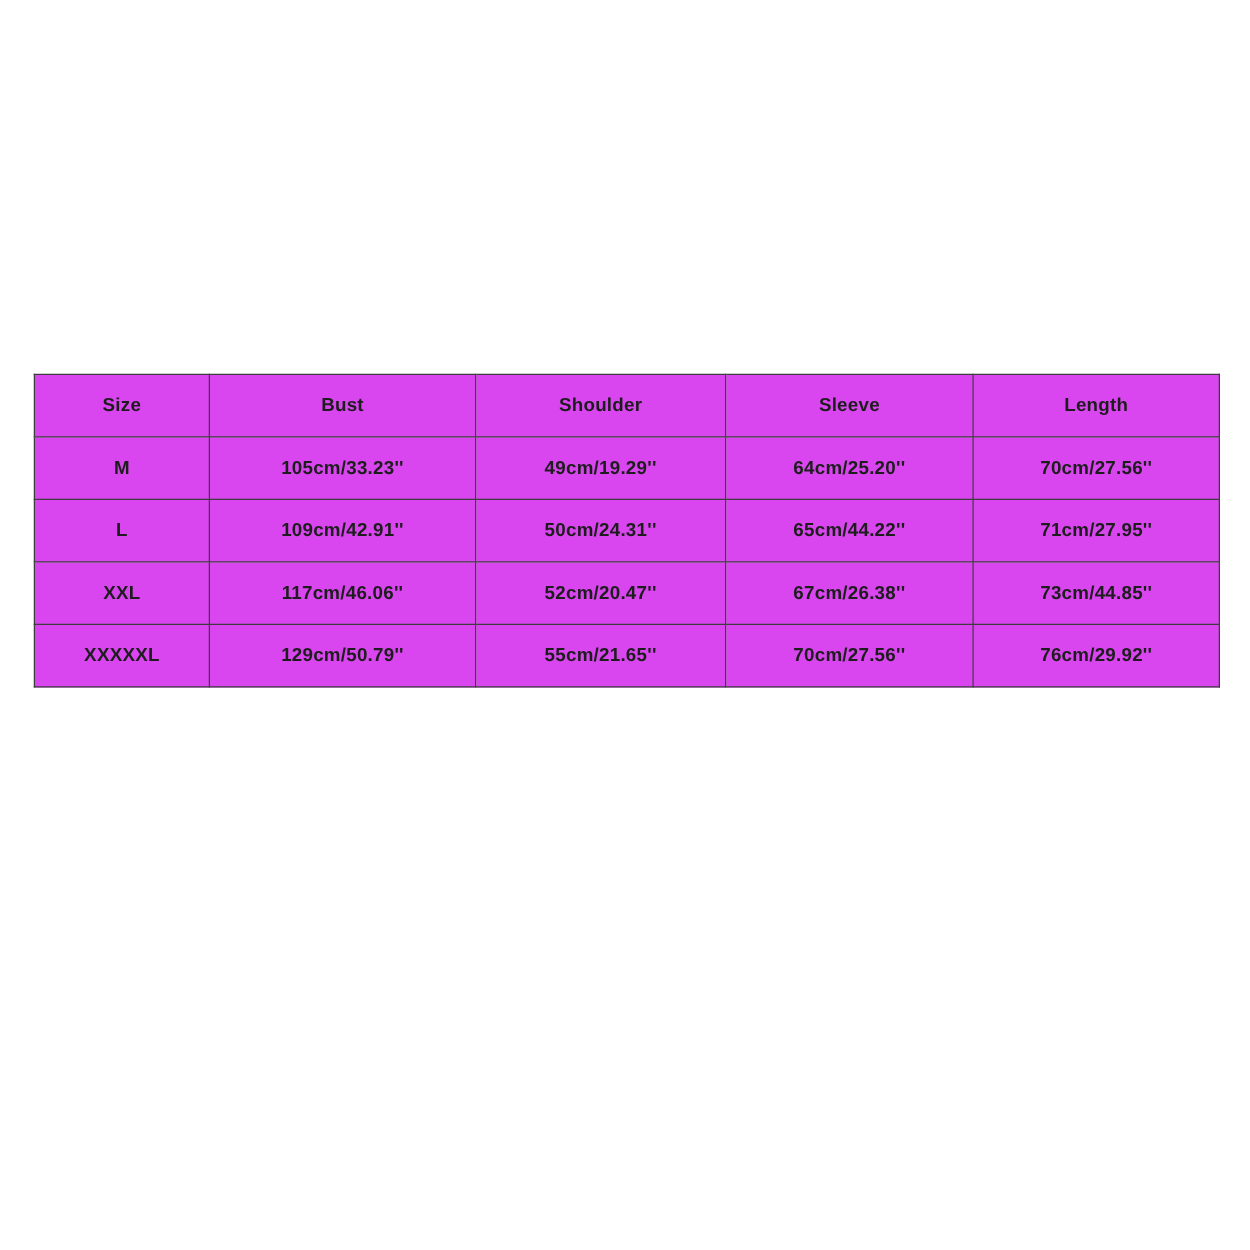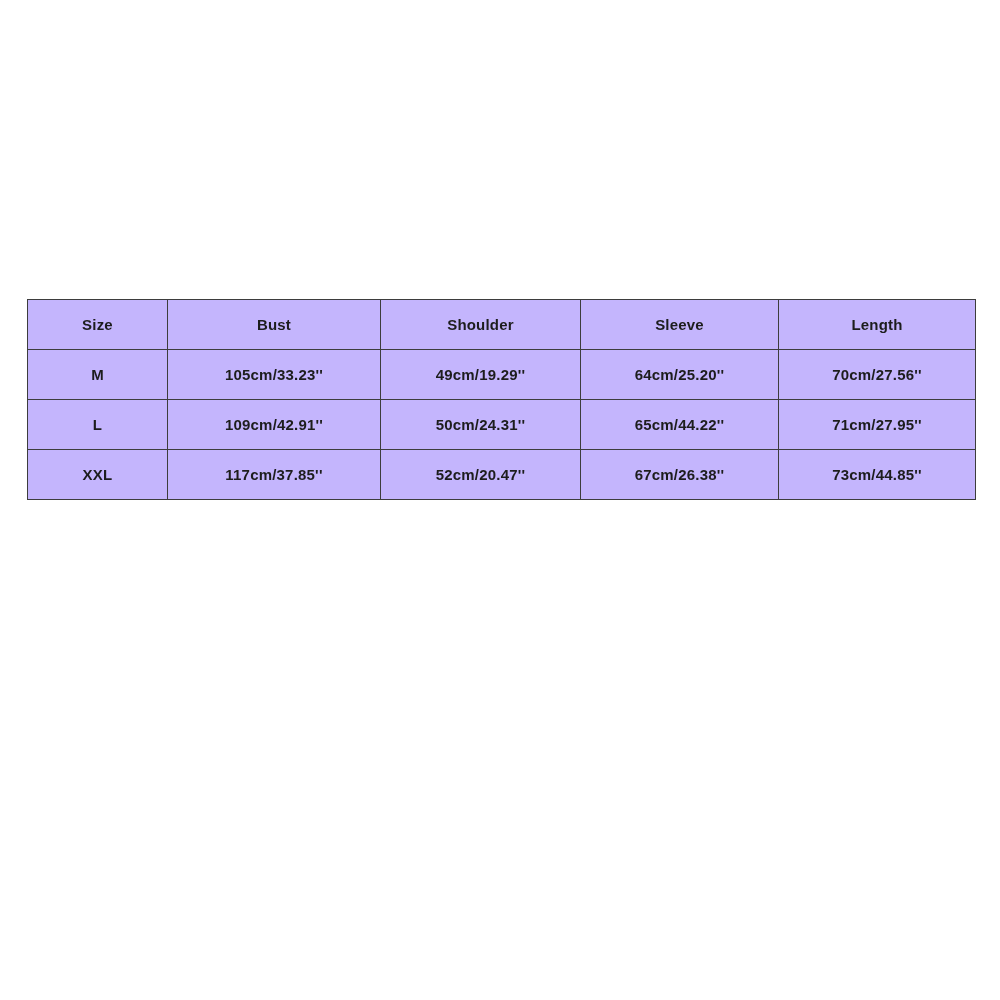--- a/index.html
+++ b/index.html
@@ -27,21 +27,21 @@
   table.size-chart th,
   table.size-chart td {
     border: 1.6px solid #3d3d3d;
     height: 50px;
     text-align: center;
     vertical-align: middle;
     font-size: 15px;
     font-weight: bold;
     color: #1d1d1d;
     letter-spacing: 0.2px;
-    background: #c4b5fd;
+    background: #d946ef;
     padding: 0 4px;
   }
   col.c-size   { width: 140px; }
   col.c-bust   { width: 213px; }
   col.c-shoulder { width: 200px; }
   col.c-sleeve { width: 198px; }
   col.c-length { width: 197px; }
 </style>
 </head>
 <body>
@@ -74,20 +74,27 @@
       </tr>
       <tr>
         <td>L</td>
         <td>109cm/42.91''</td>
         <td>50cm/24.31''</td>
         <td>65cm/44.22''</td>
         <td>71cm/27.95''</td>
       </tr>
       <tr>
         <td>XXL</td>
-        <td>117cm/37.85''</td>
+        <td>117cm/46.06''</td>
         <td>52cm/20.47''</td>
         <td>67cm/26.38''</td>
         <td>73cm/44.85''</td>
+      </tr>
+      <tr>
+        <td>XXXXXL</td>
+        <td>129cm/50.79''</td>
+        <td>55cm/21.65''</td>
+        <td>70cm/27.56''</td>
+        <td>76cm/29.92''</td>
       </tr>
     </tbody>
   </table>
 </div>
 
 </body></html>

